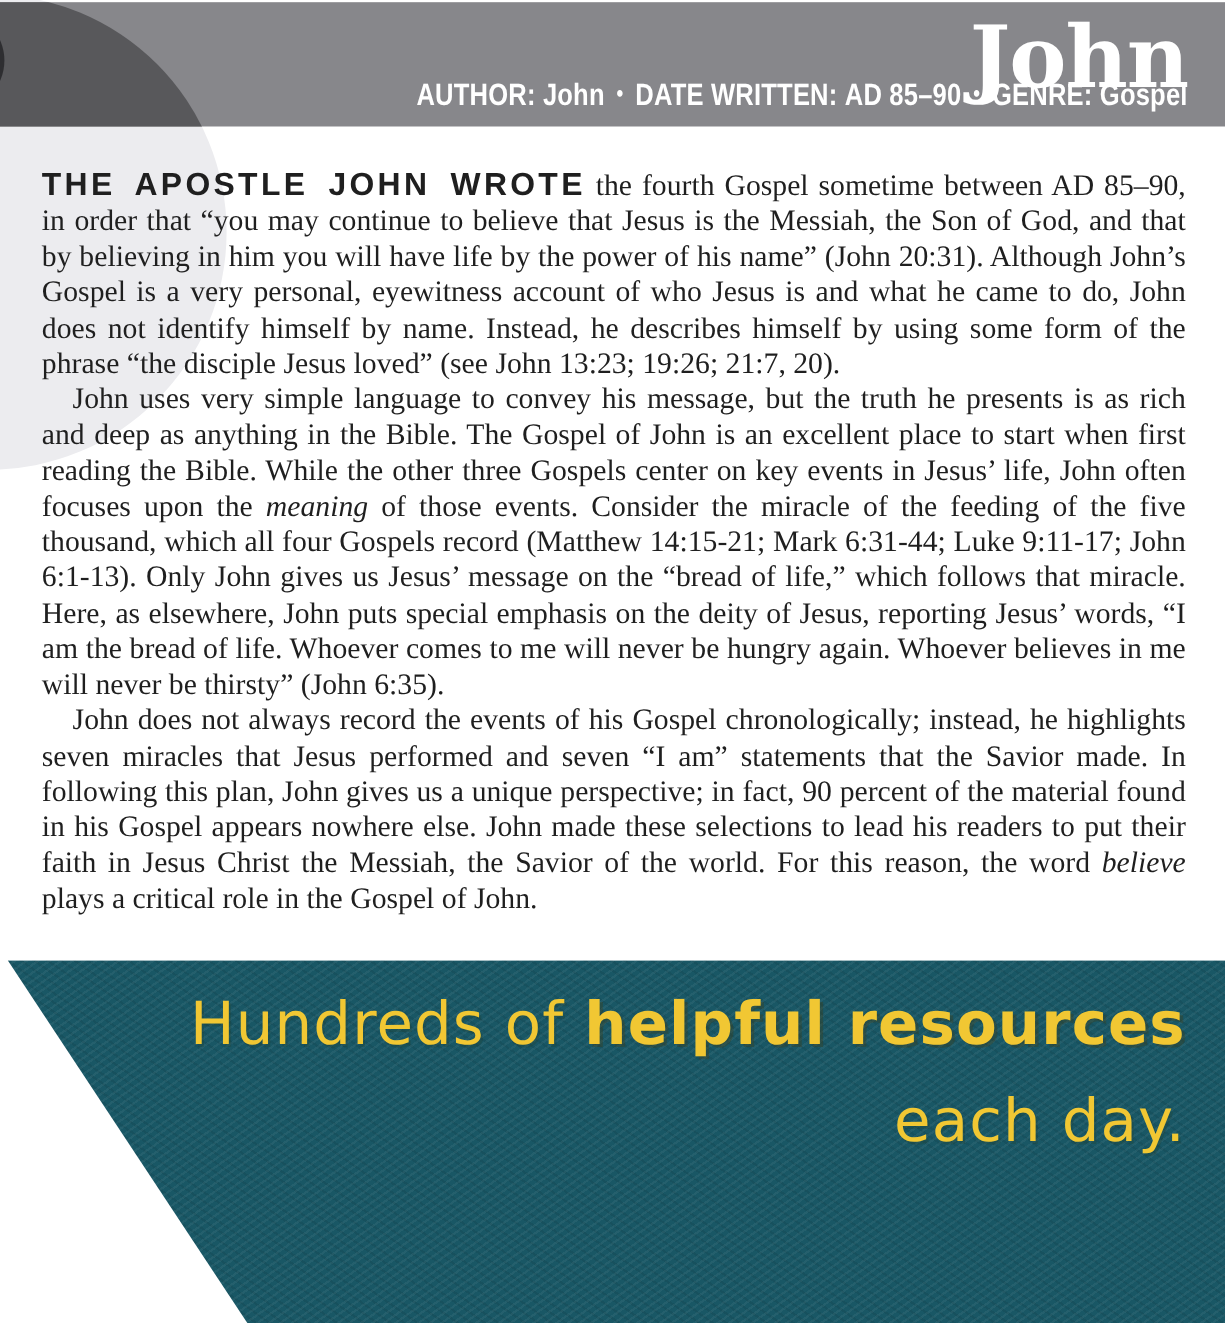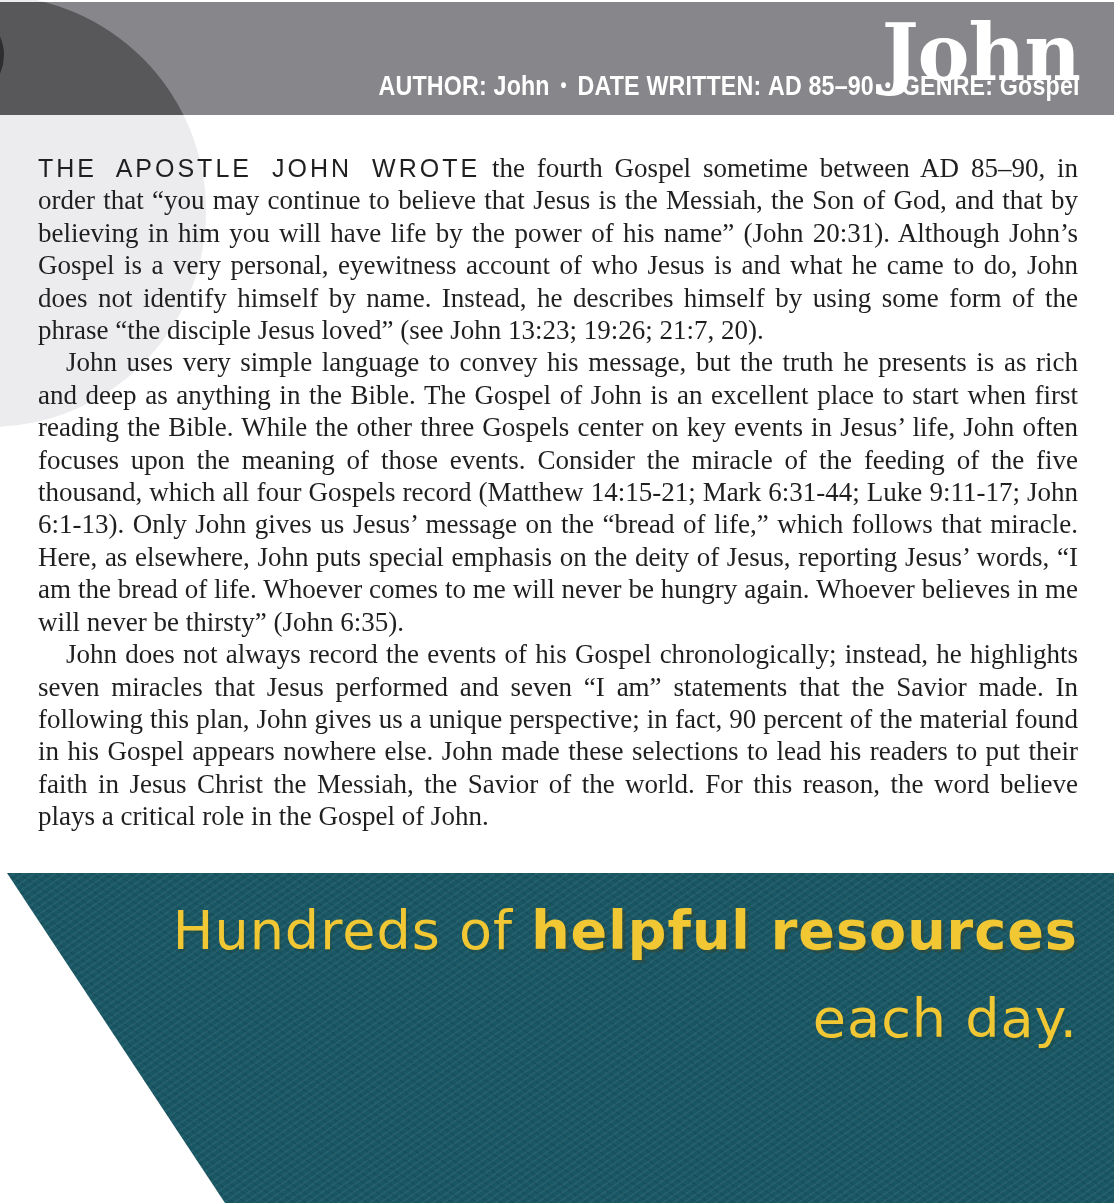--- a/index.html
+++ b/index.html
@@ -47,24 +47,24 @@
 
   
   .body-text{
     position:absolute;left:38px;top:152px;width:1040px;z-index:3;
     color:var(--body_text,#1f1f1f);
     font-size:27px;line-height:32.4px;text-align:justify;
   }
   .body-text p{margin:0;}
   .body-text p.indent{text-indent:28px;}
   .lead{
-    font-family:"Liberation Sans", sans-serif;font-weight:normal;
-    font-size:25px;letter-spacing:3px;word-spacing:5px;
+    font-family:"Liberation Sans", sans-serif;font-weight:bold;
+    font-size:29px;letter-spacing:3px;word-spacing:5px;
   }
-  .it{}
+  .it{font-style:italic;}
 
   
   .banner{
     position:absolute;left:0;top:873px;width:1114px;height:330px;z-index:4;
     clip-path:polygon(7px 0, 100% 0, 100% 100%, 225px 100%);
     background-color:var(--banner_teal,#195765);
     background-image:
       repeating-linear-gradient(-35deg, rgba(255,255,255,0.05) 0 2px, rgba(0,0,0,0) 2px 6px),
       repeating-linear-gradient(35deg, rgba(0,0,0,0.07) 0 2px, rgba(0,0,0,0) 2px 7px);
   }

